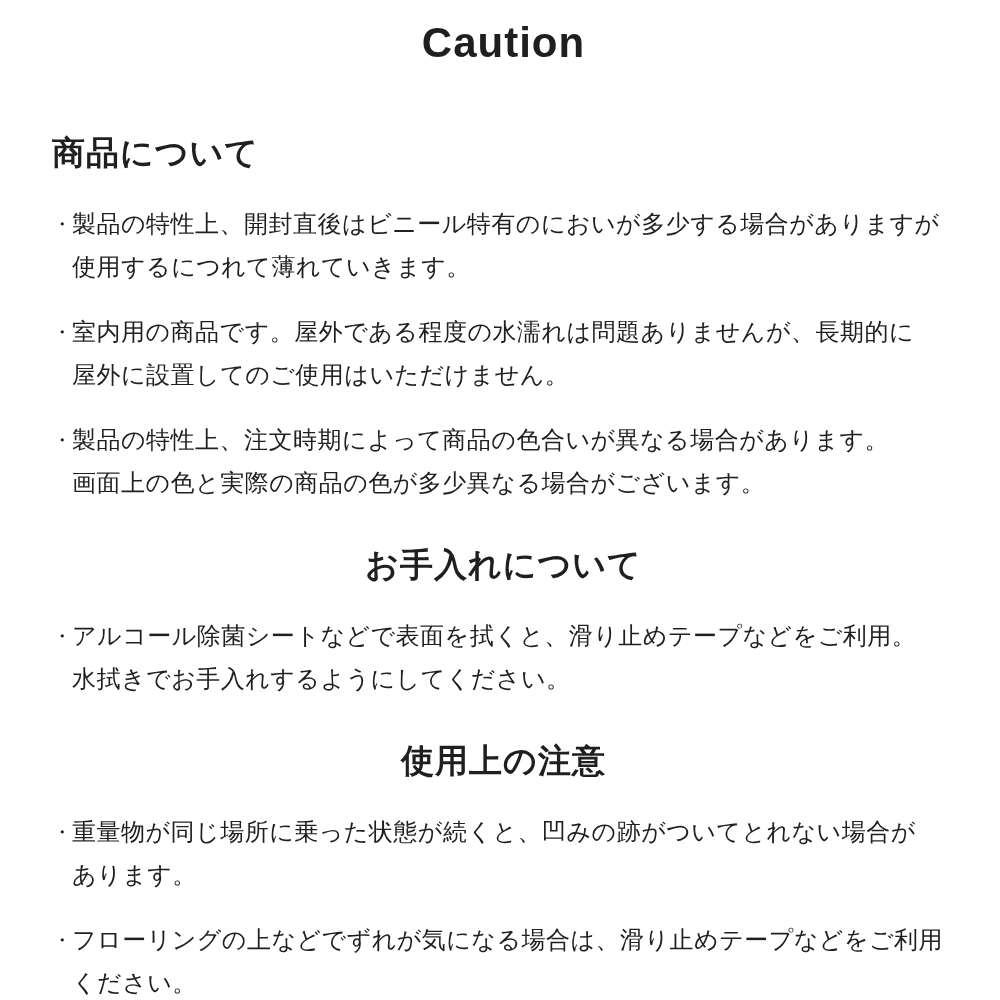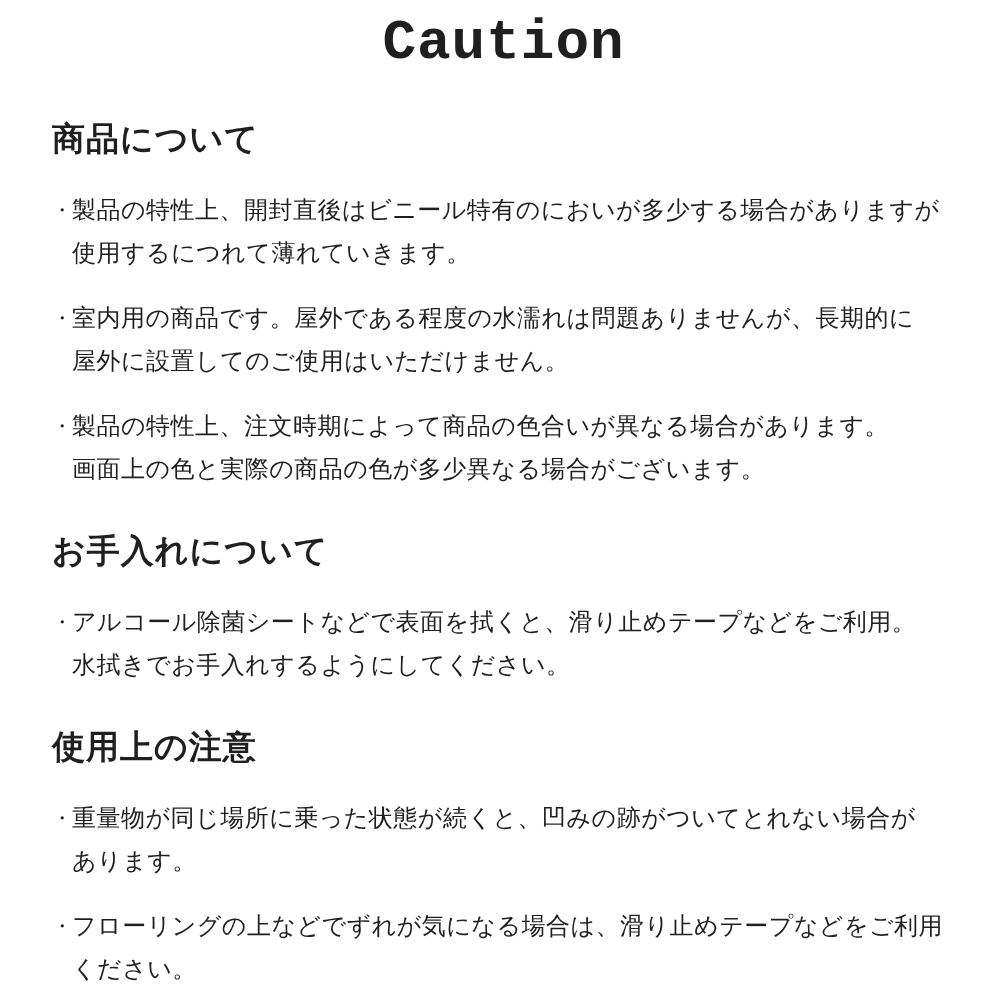--- a/index.html
+++ b/index.html
@@ -14,35 +14,35 @@
   }
   .page {
     box-sizing: border-box;
     width: 1000px;
     height: 1000px;
     padding: 6px 45px 0 52px;
   }
   .title {
     margin: 6px 0 0 0;
     text-align: center;
-    font-family: Liberation Mono, monospace;
+    font-family: Liberation Sans, sans-serif;
     font-weight: 600;
-    font-size: 56px;
+    font-size: 42px;
     line-height: 62px;
     letter-spacing: 1px;
   }
   .section-heading {
     margin: 0;
     font-size: 33px;
     font-weight: 700;
     line-height: 40px;
     letter-spacing: 1px;
   }
-  .section-heading.first { margin-top: 45px; }
-  .section-heading.later { margin-top: 40px; }
+  .section-heading.first { margin-top: 59px; }
+  .section-heading.later { margin-top: 40px; text-align: center; }
   .bullet-list {
     list-style: none;
     margin: 30px 0 0 0;
     padding: 0;
   }
   .bullet-item {
     display: flex;
     align-items: flex-start;
     font-size: 24px;
     line-height: 43px;

